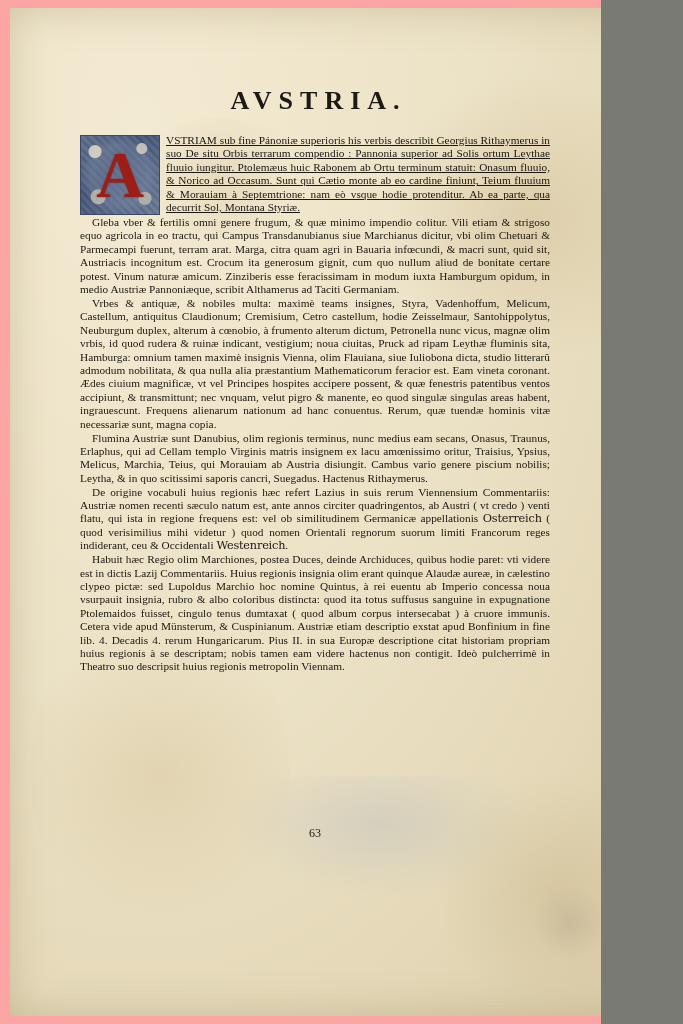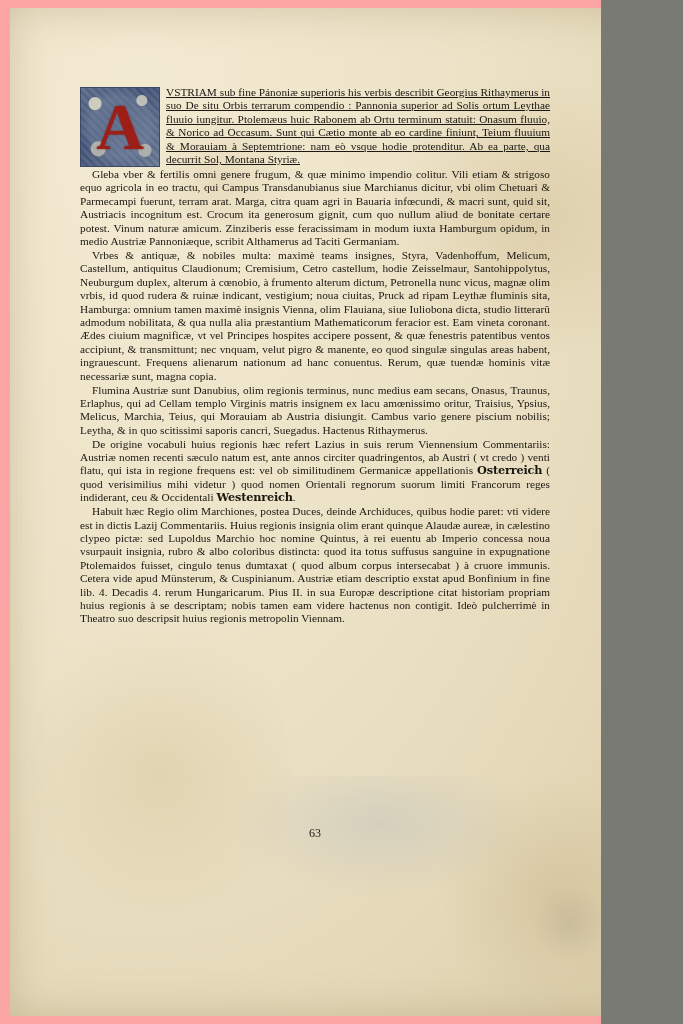--- a/index.html
+++ b/index.html
@@ -135,21 +135,21 @@
     font-family: "Liberation Serif", serif;
     font-size: 66px;
     font-weight: bold;
     color: #9d1d17;
     text-shadow: 0 0 2px rgba(120,20,12,0.7);
     line-height: 1;
   }
   .smallcaps { font-variant: small-caps; }
   .gothic {
     font-family: "DejaVu Serif", serif;
-    font-weight: bold;
+    font-weight: normal;
     letter-spacing: -0.2px;
   }
 
   
   #pagenum {
     position: absolute;
     left: 0;
     right: 0;
     top: 740px;
     text-align: center;
@@ -191,20 +191,21 @@
     <div class="stain" id="st4"></div>
 
     <div class="globe" id="g1"></div>
     <div class="globe" id="g2"></div>
     <div class="globe" id="g3"></div>
 
     <div id="folio">69</div>
 
     <div id="block">
 
+      <h1 id="title">AVSTRIA.</h1>
 
       <div class="body">
 
         <div id="dropwrap">
           <div id="initial">
             <div class="foliage"></div>
             <div class="letter">A</div>
           </div>
           <p class="para first"><span class="smallcaps">VSTRIAM</span><span> sub fine Pánoniæ superioris his verbis describit Georgius Rithaymerus in suo De situ Orbis terrarum compendio : Pannonia superior ad Solis ortum Leythae fluuio iungitur. Ptolemæus huic Rabonem ab Ortu terminum statuit: Onasum fluuio, &amp; Norico ad Occasum. Sunt qui Cætio monte ab eo cardine finiunt, Teium fluuium &amp; Morauiam à Septemtrione: nam eò vsque hodie protenditur. Ab ea parte, qua decurrit Sol, Montana Styriæ.</span></p>
         </div>

